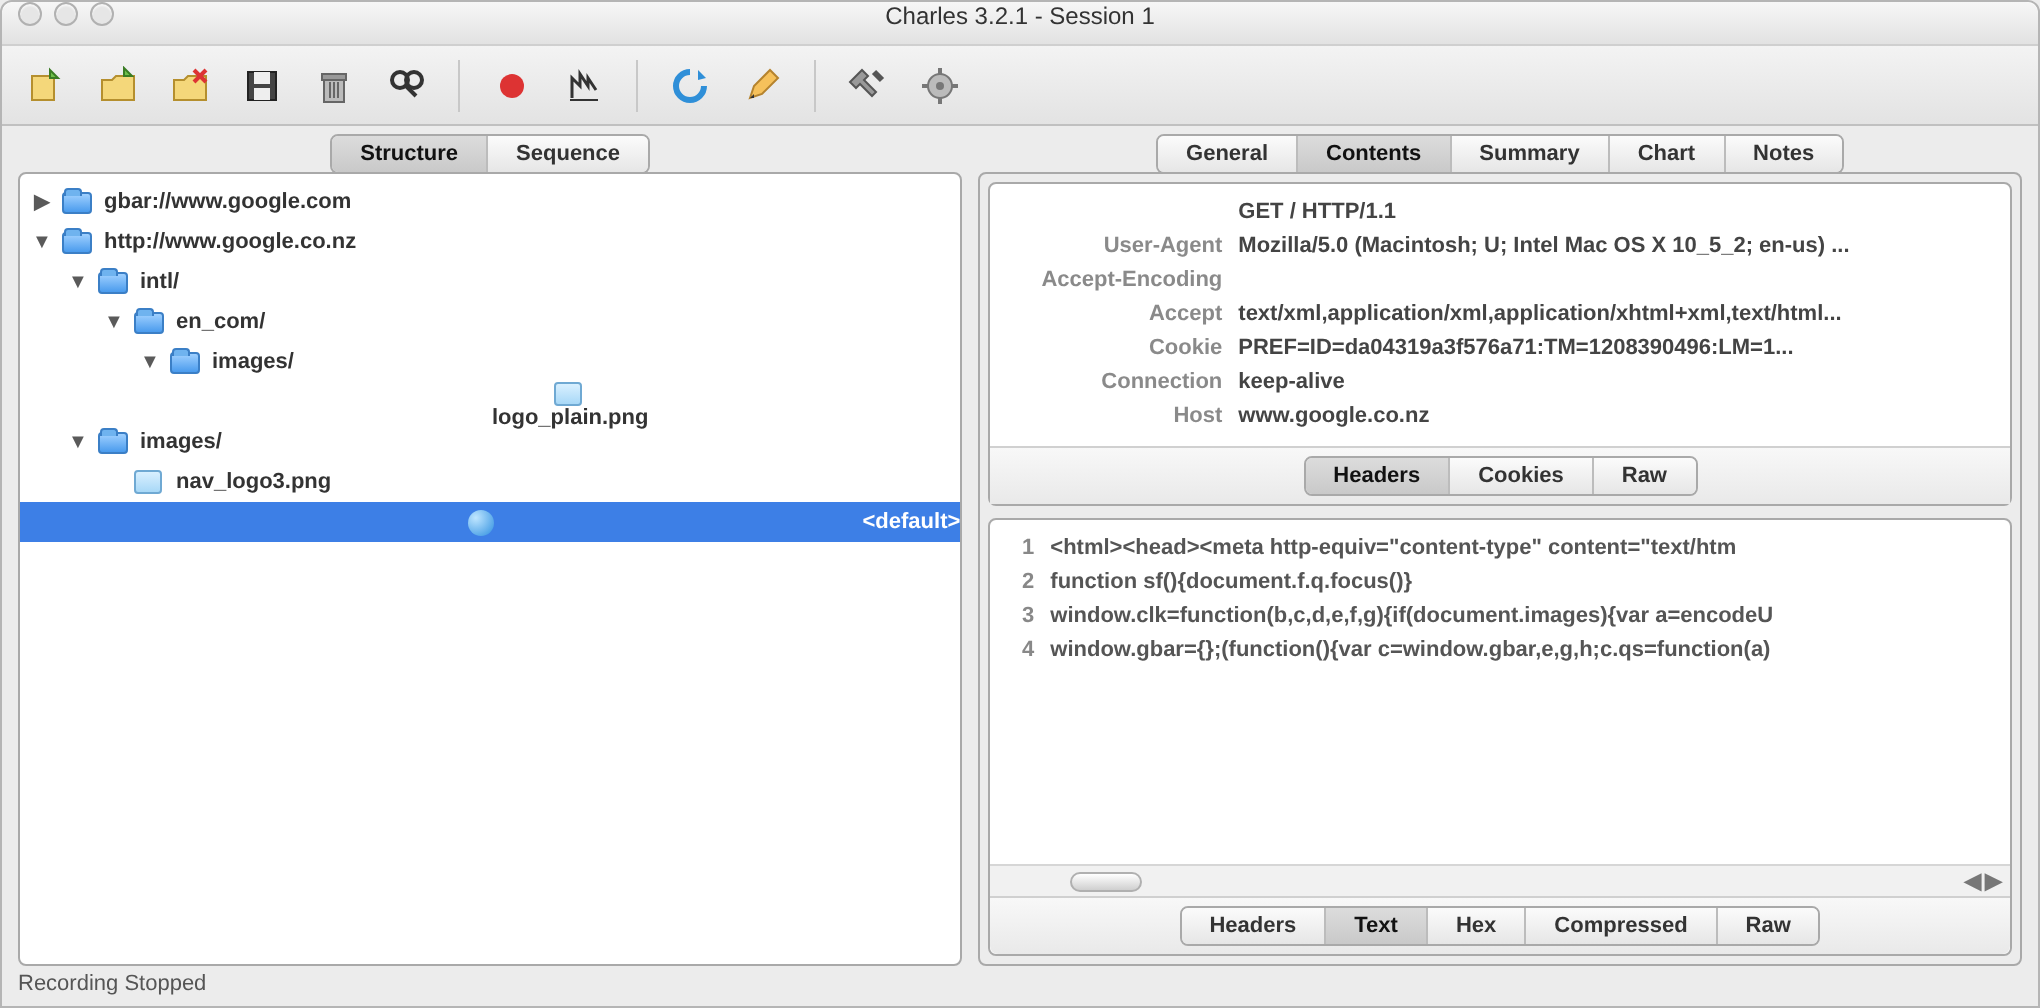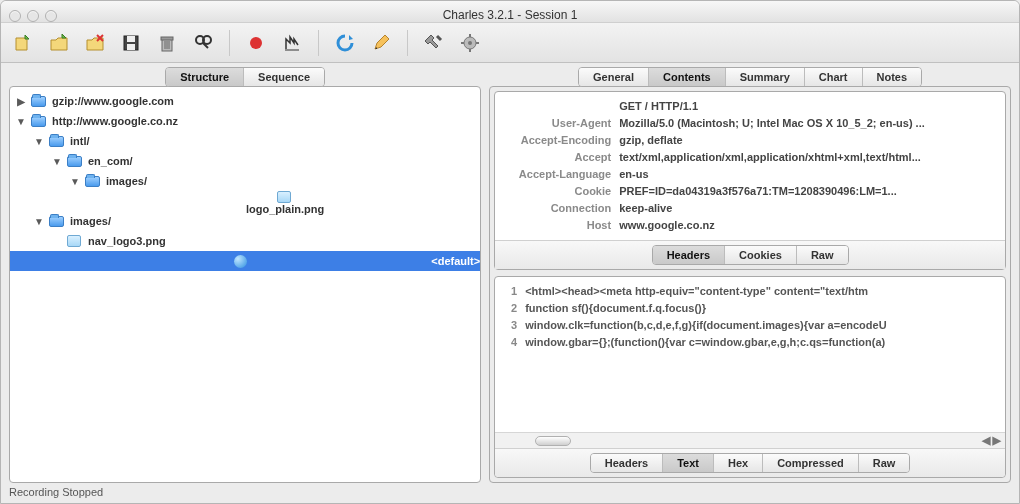--- a/index.html
+++ b/index.html
@@ -1,18 +1,18 @@
 <!DOCTYPE html>
 <html><head>
 <meta charset="utf-8">
 <style>
   * { box-sizing: border-box; margin: 0; padding: 0; font-family: "Lucida Grande", "Helvetica Neue", Arial, sans-serif; font-size: 11px; }
   body { background: #ececec; width:1020px; height:504px; overflow:hidden; color:#333; }
   .window { width:1020px; height:504px; display:flex; flex-direction:column; border:1px solid #b5b5b5; border-radius:6px 6px 0 0; background: linear-gradient(#fdfdfd,#e9e9e9); }
-  .titlebar { height:22px; display:flex; align-items:flex-end; position:relative; border-bottom:1px solid #cfcfcf; background:linear-gradient(#f7f7f7,#e2e2e2); border-radius:6px 6px 0 0;}
+  .titlebar { height:22px; display:flex; align-items:flex-start; position:relative; border-bottom:1px solid #cfcfcf; background:linear-gradient(#f7f7f7,#e2e2e2); border-radius:6px 6px 0 0;}
   .traffic { display:flex; gap:6px; margin-left:8px;}
   .traffic span { width:12px; height:12px; border-radius:50%; background:#e6e6e6; border:1px solid #b1b1b1; box-shadow:inset 0 1px 1px rgba(255,255,255,.7);}
   .title { position:absolute; left:0; right:0; text-align:center; font-size:12px; color:#333;}
   .toolbar { height:40px; display:flex; align-items:center; gap:12px; padding:0 10px; border-bottom:1px solid #c0c0c0; background:linear-gradient(#f3f3f3,#e3e3e3);}
   .tb-btn { width:24px; height:24px; display:flex; align-items:center; justify-content:center; border-radius:3px; }
   .sep { width:1px; height:26px; background:#c8c8c8; margin:0 2px;}
   .workarea { flex:1; display:flex; gap:8px; padding:4px 8px 0 8px; background:#ececec; overflow:hidden;}
   .panel-left, .panel-right { flex:1; display:flex; flex-direction:column; min-width:0;font-weight:bold; }
   .panel-left { flex: 0.95; }
   .panel-right { flex: 1.05; }
@@ -164,21 +164,21 @@
           <div class="tab">Sequence</div>
         </div>
       </div>
       <div class="box">
         <div class="tree" id="tree">
             <div class="tree-row" style="padding-left: 6px;">
               <span class="arrow">▶</span>
               <span class="icon">
                 <div class="folder"></div>
               </span>
-              <span class="tree-label">gzip://www.google.com</span>
+              <span class="tree-label">gbar://www.google.com</span>
             </div>
             <div class="tree-row" style="padding-left: 6px;">
               <span class="arrow">▼</span>
               <span class="icon">
                 <div class="folder"></div>
               </span>
               <span class="tree-label">http://www.google.co.nz</span>
             </div>
             <div class="tree-row" style="padding-left: 24px;">
               <span class="arrow">▼</span>
@@ -249,29 +249,24 @@
               <div class="kv-row">
                 <div class="kv-key"></div>
                 <div class="kv-val">GET / HTTP/1.1</div>
               </div>
               <div class="kv-row">
                 <div class="kv-key">User-Agent</div>
                 <div class="kv-val">Mozilla/5.0 (Macintosh; U; Intel Mac OS X 10_5_2; en-us) ...</div>
               </div>
               <div class="kv-row">
                 <div class="kv-key">Accept-Encoding</div>
-                <div class="kv-val">gzip, deflate</div>
               </div>
               <div class="kv-row">
                 <div class="kv-key">Accept</div>
                 <div class="kv-val">text/xml,application/xml,application/xhtml+xml,text/html...</div>
-              </div>
-              <div class="kv-row">
-                <div class="kv-key">Accept-Language</div>
-                <div class="kv-val">en-us</div>
               </div>
               <div class="kv-row">
                 <div class="kv-key">Cookie</div>
                 <div class="kv-val">PREF=ID=da04319a3f576a71:TM=1208390496:LM=1...</div>
               </div>
               <div class="kv-row">
                 <div class="kv-key">Connection</div>
                 <div class="kv-val">keep-alive</div>
               </div>
               <div class="kv-row">

